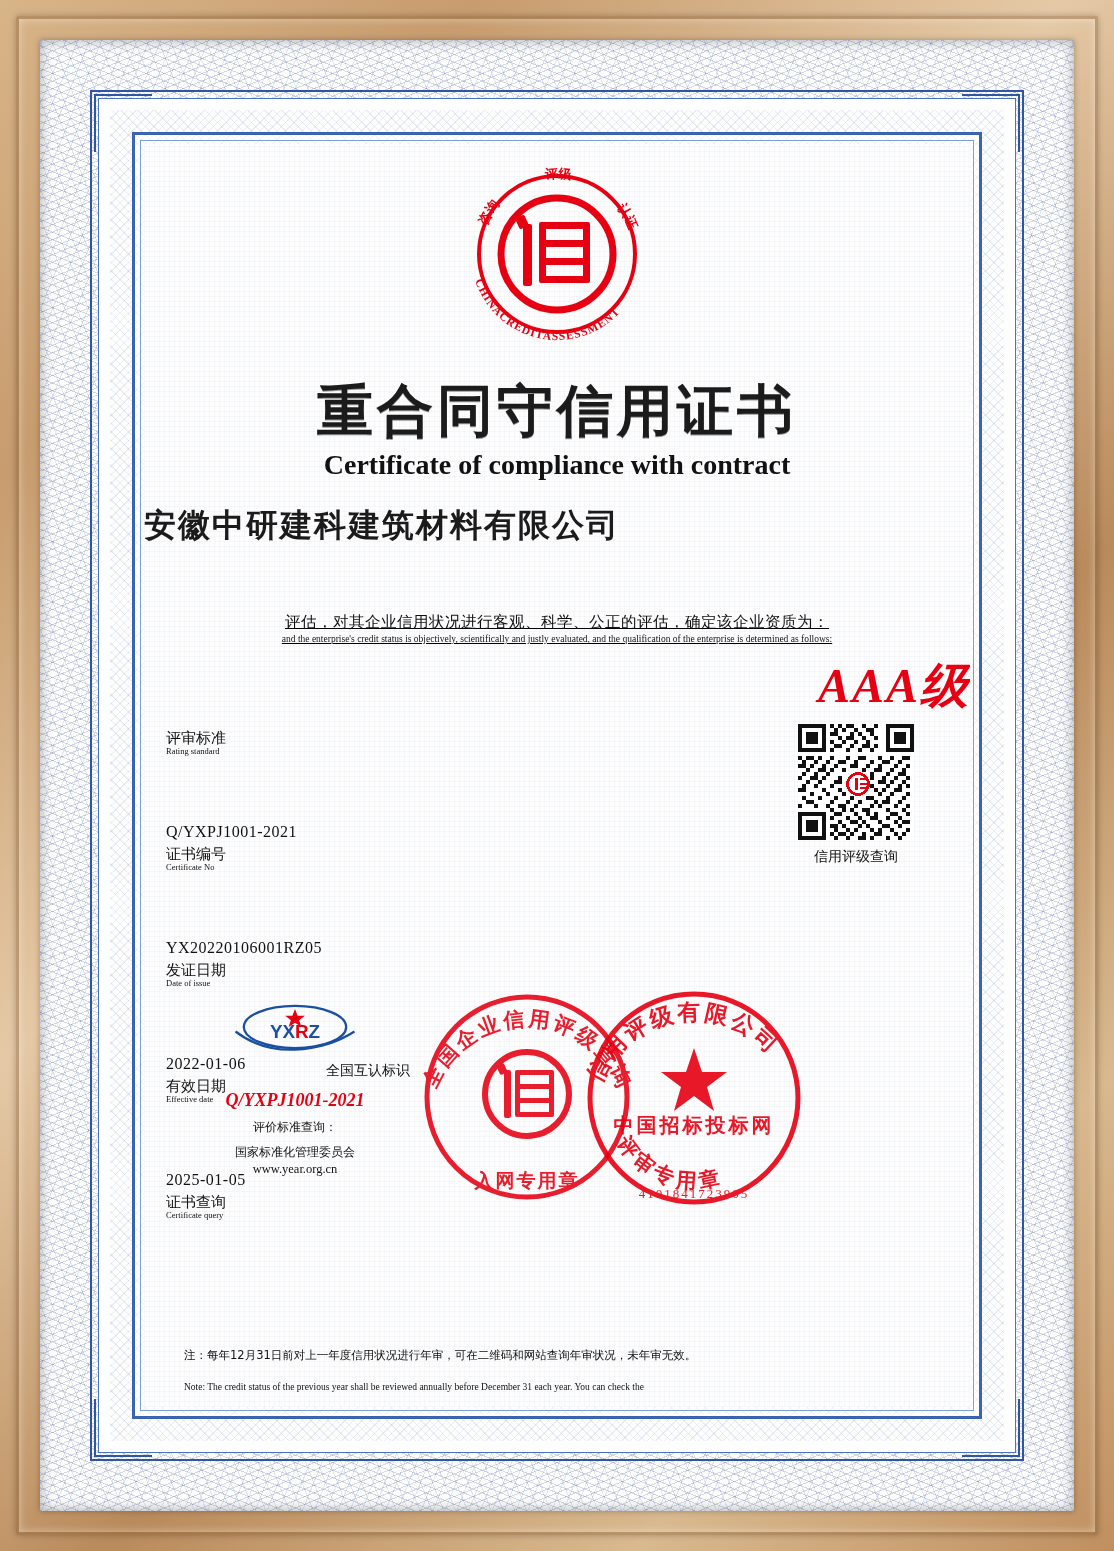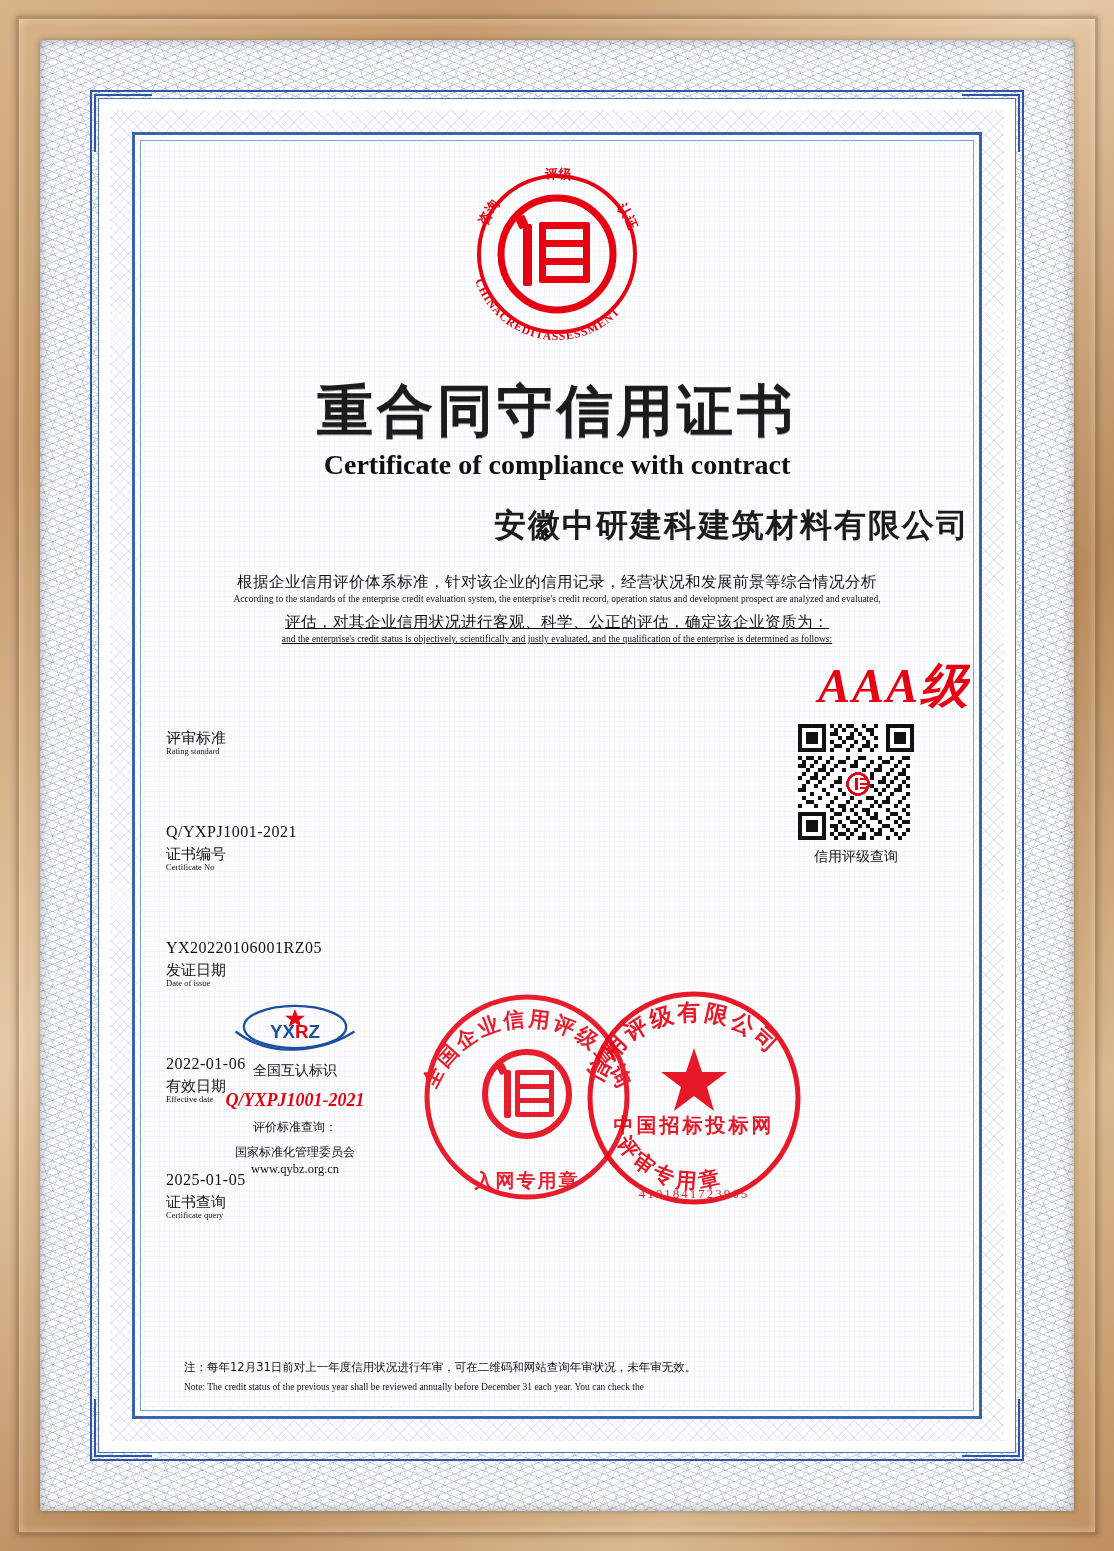--- a/index.html
+++ b/index.html
@@ -96,21 +96,21 @@
     font-family:"DejaVu Sans", sans-serif;
     font-weight:bold;font-size:56px;letter-spacing:4px;color:#1b1b1b;
     text-shadow:0 1px 0 #999;
   }
   .title-en{
     position:absolute;top:305px;left:0;right:0;text-align:center;
     font-family:"Liberation Serif", serif;
     font-weight:bold;font-size:28px;color:#111;
   }
   .company{
-    position:absolute;top:360px;left:0;right:0;text-align:right;
+    position:absolute;top:360px;left:0;right:0;text-align:left;
     font-family:"DejaVu Sans", sans-serif;
     font-weight:bold;font-size:32px;letter-spacing:2px;color:#1b1b1b;
   }
   .para{
     position:absolute;left:40px;right:40px;
     text-align:justify;
   }
   .para .cn{
     font-family:"DejaVu Sans", sans-serif;
     font-size:15.5px;color:#111;letter-spacing:.5px;text-align:center;
@@ -151,34 +151,34 @@
     width:116px;height:116px;margin:0 auto;background:#fff;position:relative;
   }
   .qr-caption{
     font-family:"DejaVu Sans", sans-serif;font-size:14px;color:#111;margin-top:8px;
   }
   
   .yxrz{
     position:absolute;left:36px;top:852px;width:230px;text-align:center;
   }
   .yxrz-logo{width:128px;height:62px;margin:0 auto;position:relative;}
-  .yxrz-t1{font-family:Liberation Serif, serif;font-size:14px;color:#111;margin-top:4px;}
+  .yxrz-t1{font-family:Liberation Serif, serif;font-size:14px;color:#111;margin-top:4px;text-align:right;}
   .yxrz-t2{font-family:"Liberation Serif", serif;font-weight:bold;font-style:italic;font-size:18px;color:#e60012;margin-top:10px;}
   .yxrz-t3{font-family:"DejaVu Sans", sans-serif;font-size:12px;color:#111;margin-top:8px;line-height:17px;}
   .yxrz-t4{font-family:"Liberation Serif", serif;font-size:12.5px;color:#111;line-height:16px;}
 
   .seal{position:absolute;}
   .seal-1{left:268px;top:838px;width:230px;height:230px;}
   .seal-2{left:432px;top:836px;width:236px;height:236px;}
 
   .note{
     position:absolute;left:40px;right:40px;bottom:14px;text-align:left;
   }
   .note .cn{font-family:"DejaVu Sans", sans-serif;font-size:11.5px;color:#111;}
-  .note .en{font-family:"Liberation Serif", serif;font-size:9.5px;color:#111;line-height:12px;margin-top:6px;}
+  .note .en{font-family:"Liberation Serif", serif;font-size:9.5px;color:#111;line-height:12px;margin-top:18px;}
 </style>
 </head>
 <body>
 
 <div class="frame">
   <div class="frame-inner-bevel"></div>
 
   <div class="paper">
     <div class="guilloche"></div>
     <div class="guilloche-mask"></div>
@@ -225,24 +225,20 @@
           <text font-family="Liberation Serif, serif" font-size="11.5" font-weight="bold" fill="#e60012" letter-spacing="1">
             <textPath href="#botArc" startOffset="10%">CHINACREDITASSESSMENT</textPath>
           </text>
         </svg>
       </div>
 
       <div class="title-cn">重合同守信用证书</div>
       <div class="title-en">Certificate of compliance with contract</div>
       <div class="company">安徽中研建科建筑材料有限公司</div>
 
-      <div class="para p1">
-        <div class="cn">根据企业信用评价体系标准，针对该企业的信用记录，经营状况和发展前景等综合情况分析</div>
-        <div class="en">According to the standards of the enterprise credit evaluation system, the enterprise's credit record, operation status and development prospect are analyzed and  evaluated,</div>
-      </div>
       <div class="para p2">
         <div class="cn">评估，对其企业信用状况进行客观、科学、公正的评估，确定该企业资质为：</div>
         <div class="en">and the enterprise's credit status is objectively, scientifically and justly evaluated, and the qualification of the enterprise is determined as follows:</div>
       </div>
 
       <div class="grade">AAA级</div>
 
       <div class="details">
 
         <div class="row">
@@ -508,21 +504,21 @@
             <ellipse cx="85" cy="40" rx="68" ry="28" fill="none" stroke="#1b4fa0" stroke-width="3"></ellipse>
             <path d="M 6,46 Q 40,72 85,70 Q 130,68 164,46" fill="none" stroke="#1b4fa0" stroke-width="3"></path>
             <polygon points="85,16 88.5,25 98,25 90.5,31 93.5,40 85,34.5 76.5,40 79.5,31 72,25 81.5,25" fill="#e60012"></polygon>
             <text x="85" y="54" text-anchor="middle" font-family="Liberation Sans, sans-serif" font-size="25" font-weight="bold" fill="#1b4fa0">YX<tspan fill="#e60012">R</tspan>Z</text>
           </svg>
         </div>
         <div class="yxrz-t1">全国互认标识</div>
         <div class="yxrz-t2">Q/YXPJ1001-2021</div>
         <div class="yxrz-t3">评价标准查询：</div>
         <div class="yxrz-t3">国家标准化管理委员会</div>
-        <div class="yxrz-t4">www.qybz.org.cn</div>
+        <div class="yxrz-t4">www.year.org.cn</div>
       </div>
 
       <div class="seal seal-1">
         <svg viewBox="0 0 230 230" width="230" height="230" opacity="0.88">
           <defs>
             <path id="s1top" d="M 20,118 A 98,98 0 0 1 210,118"></path>
             <path id="s1bot" d="M 32,118 A 86,86 0 0 0 198,118"></path>
           </defs>
           <circle cx="115" cy="115" r="100" fill="none" stroke="#e60012" stroke-width="5"></circle>
           <g fill="#e60012">

